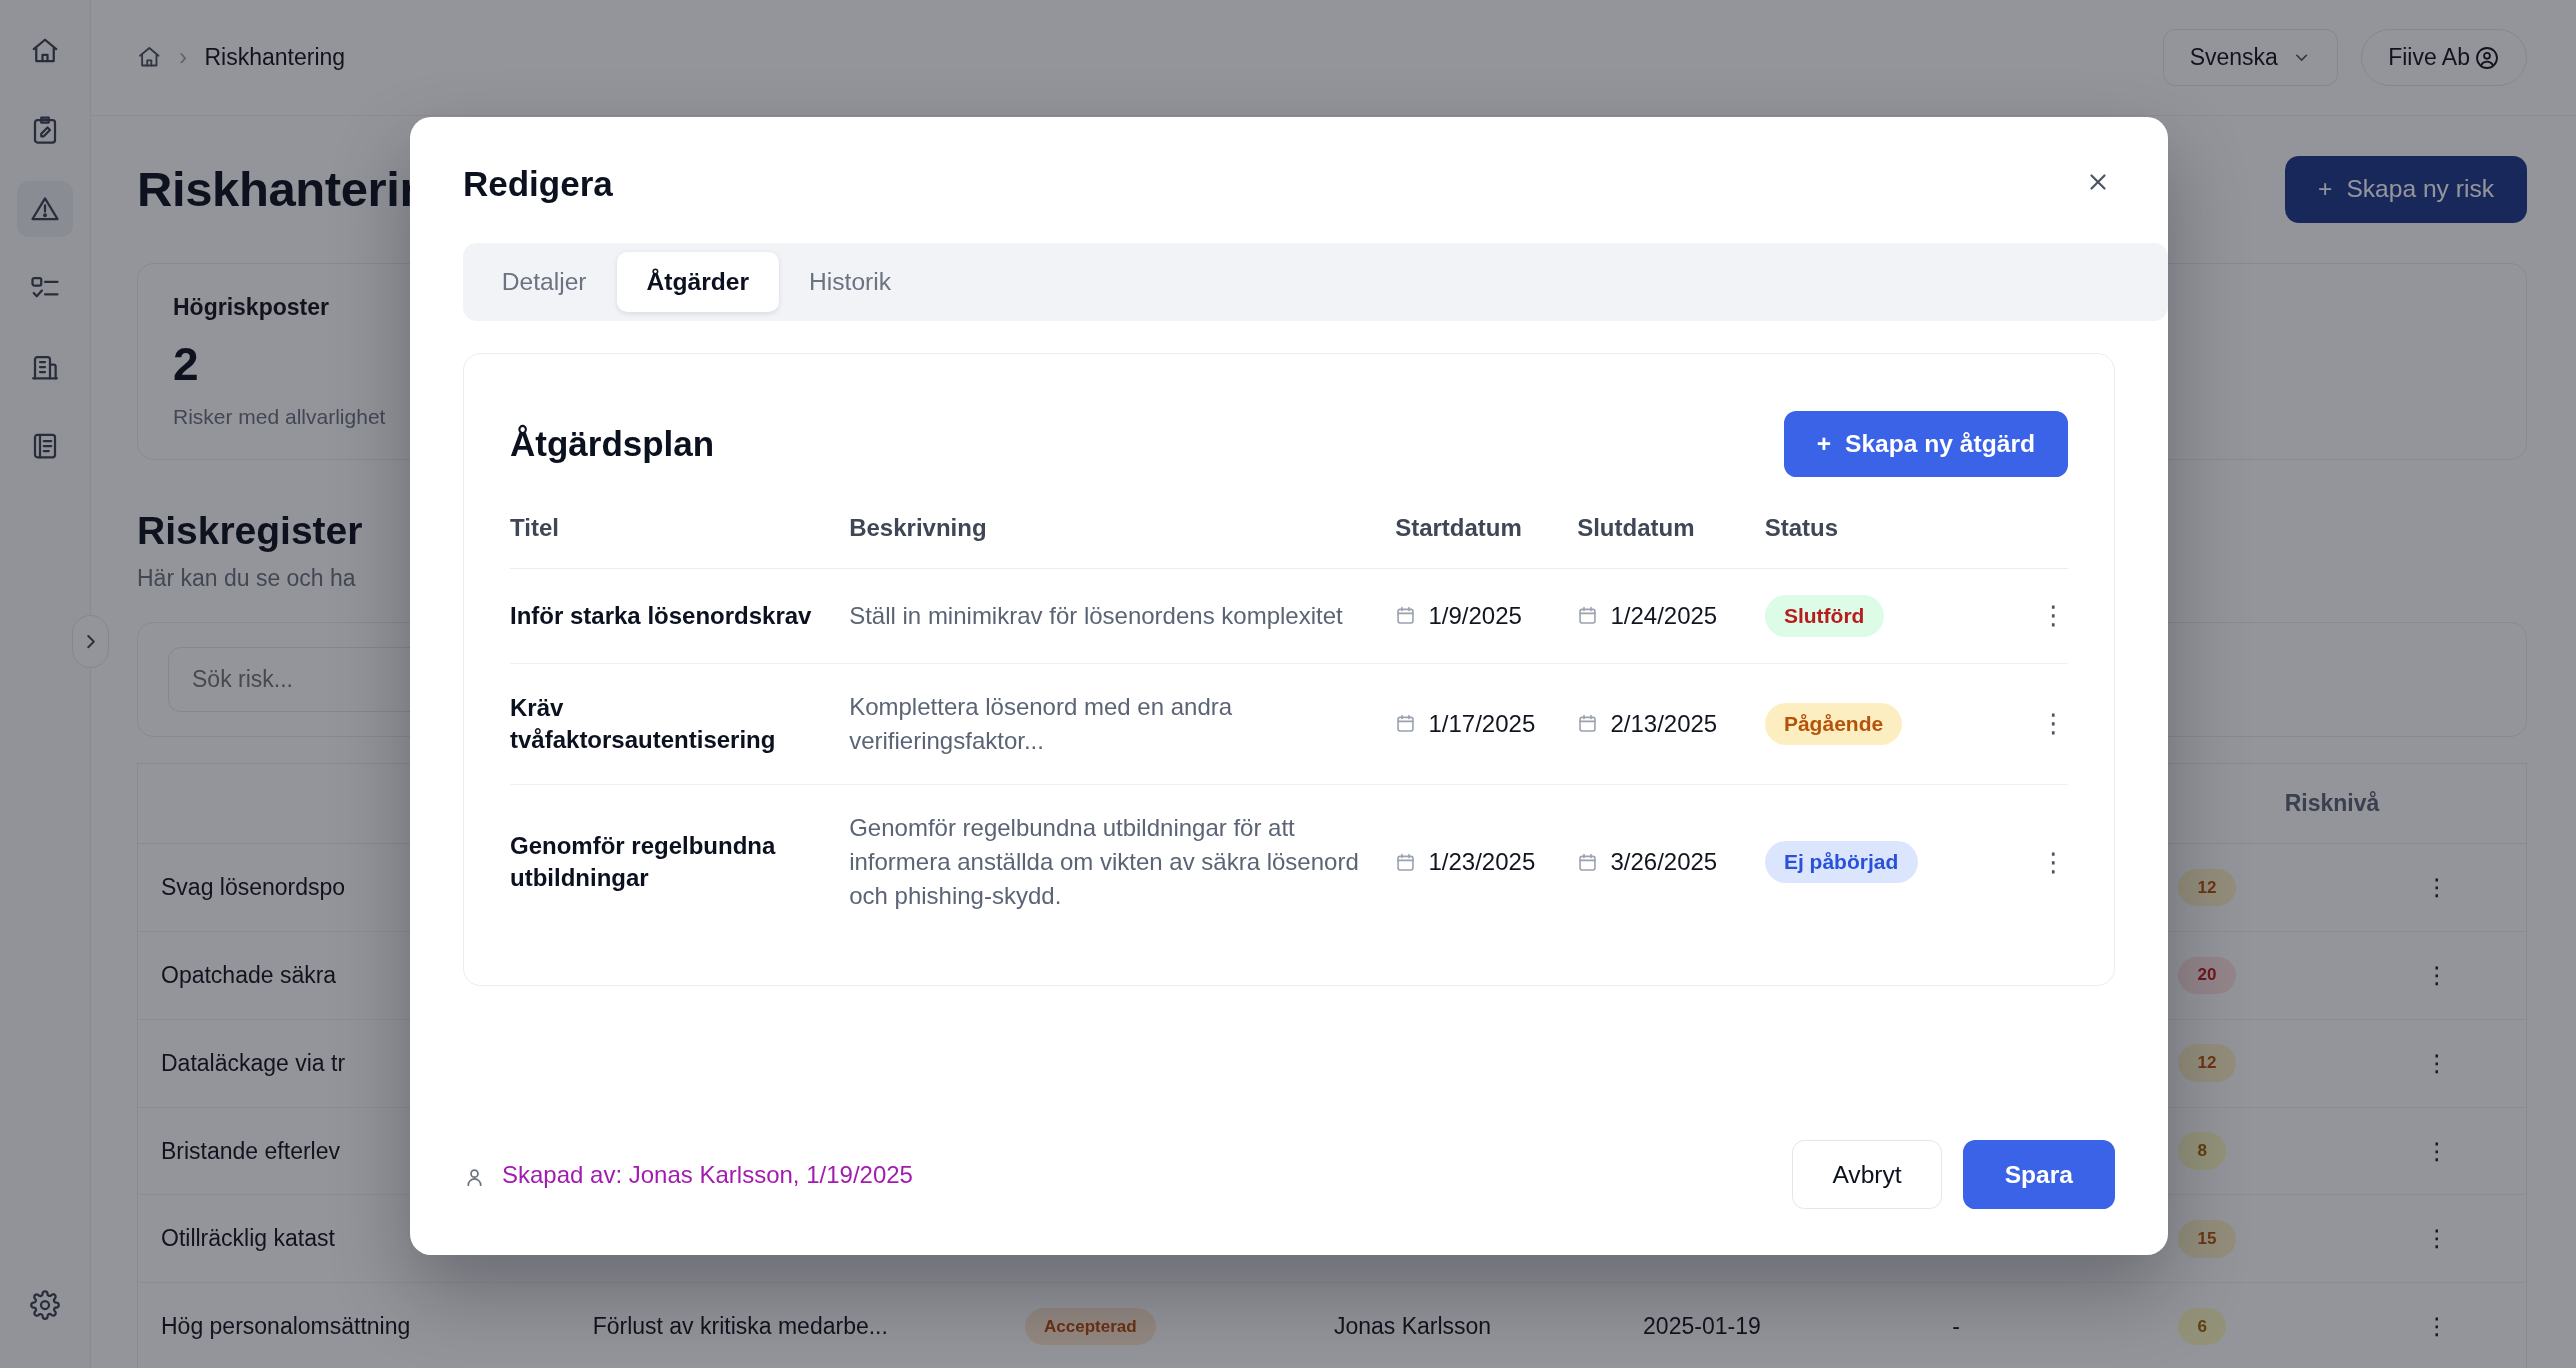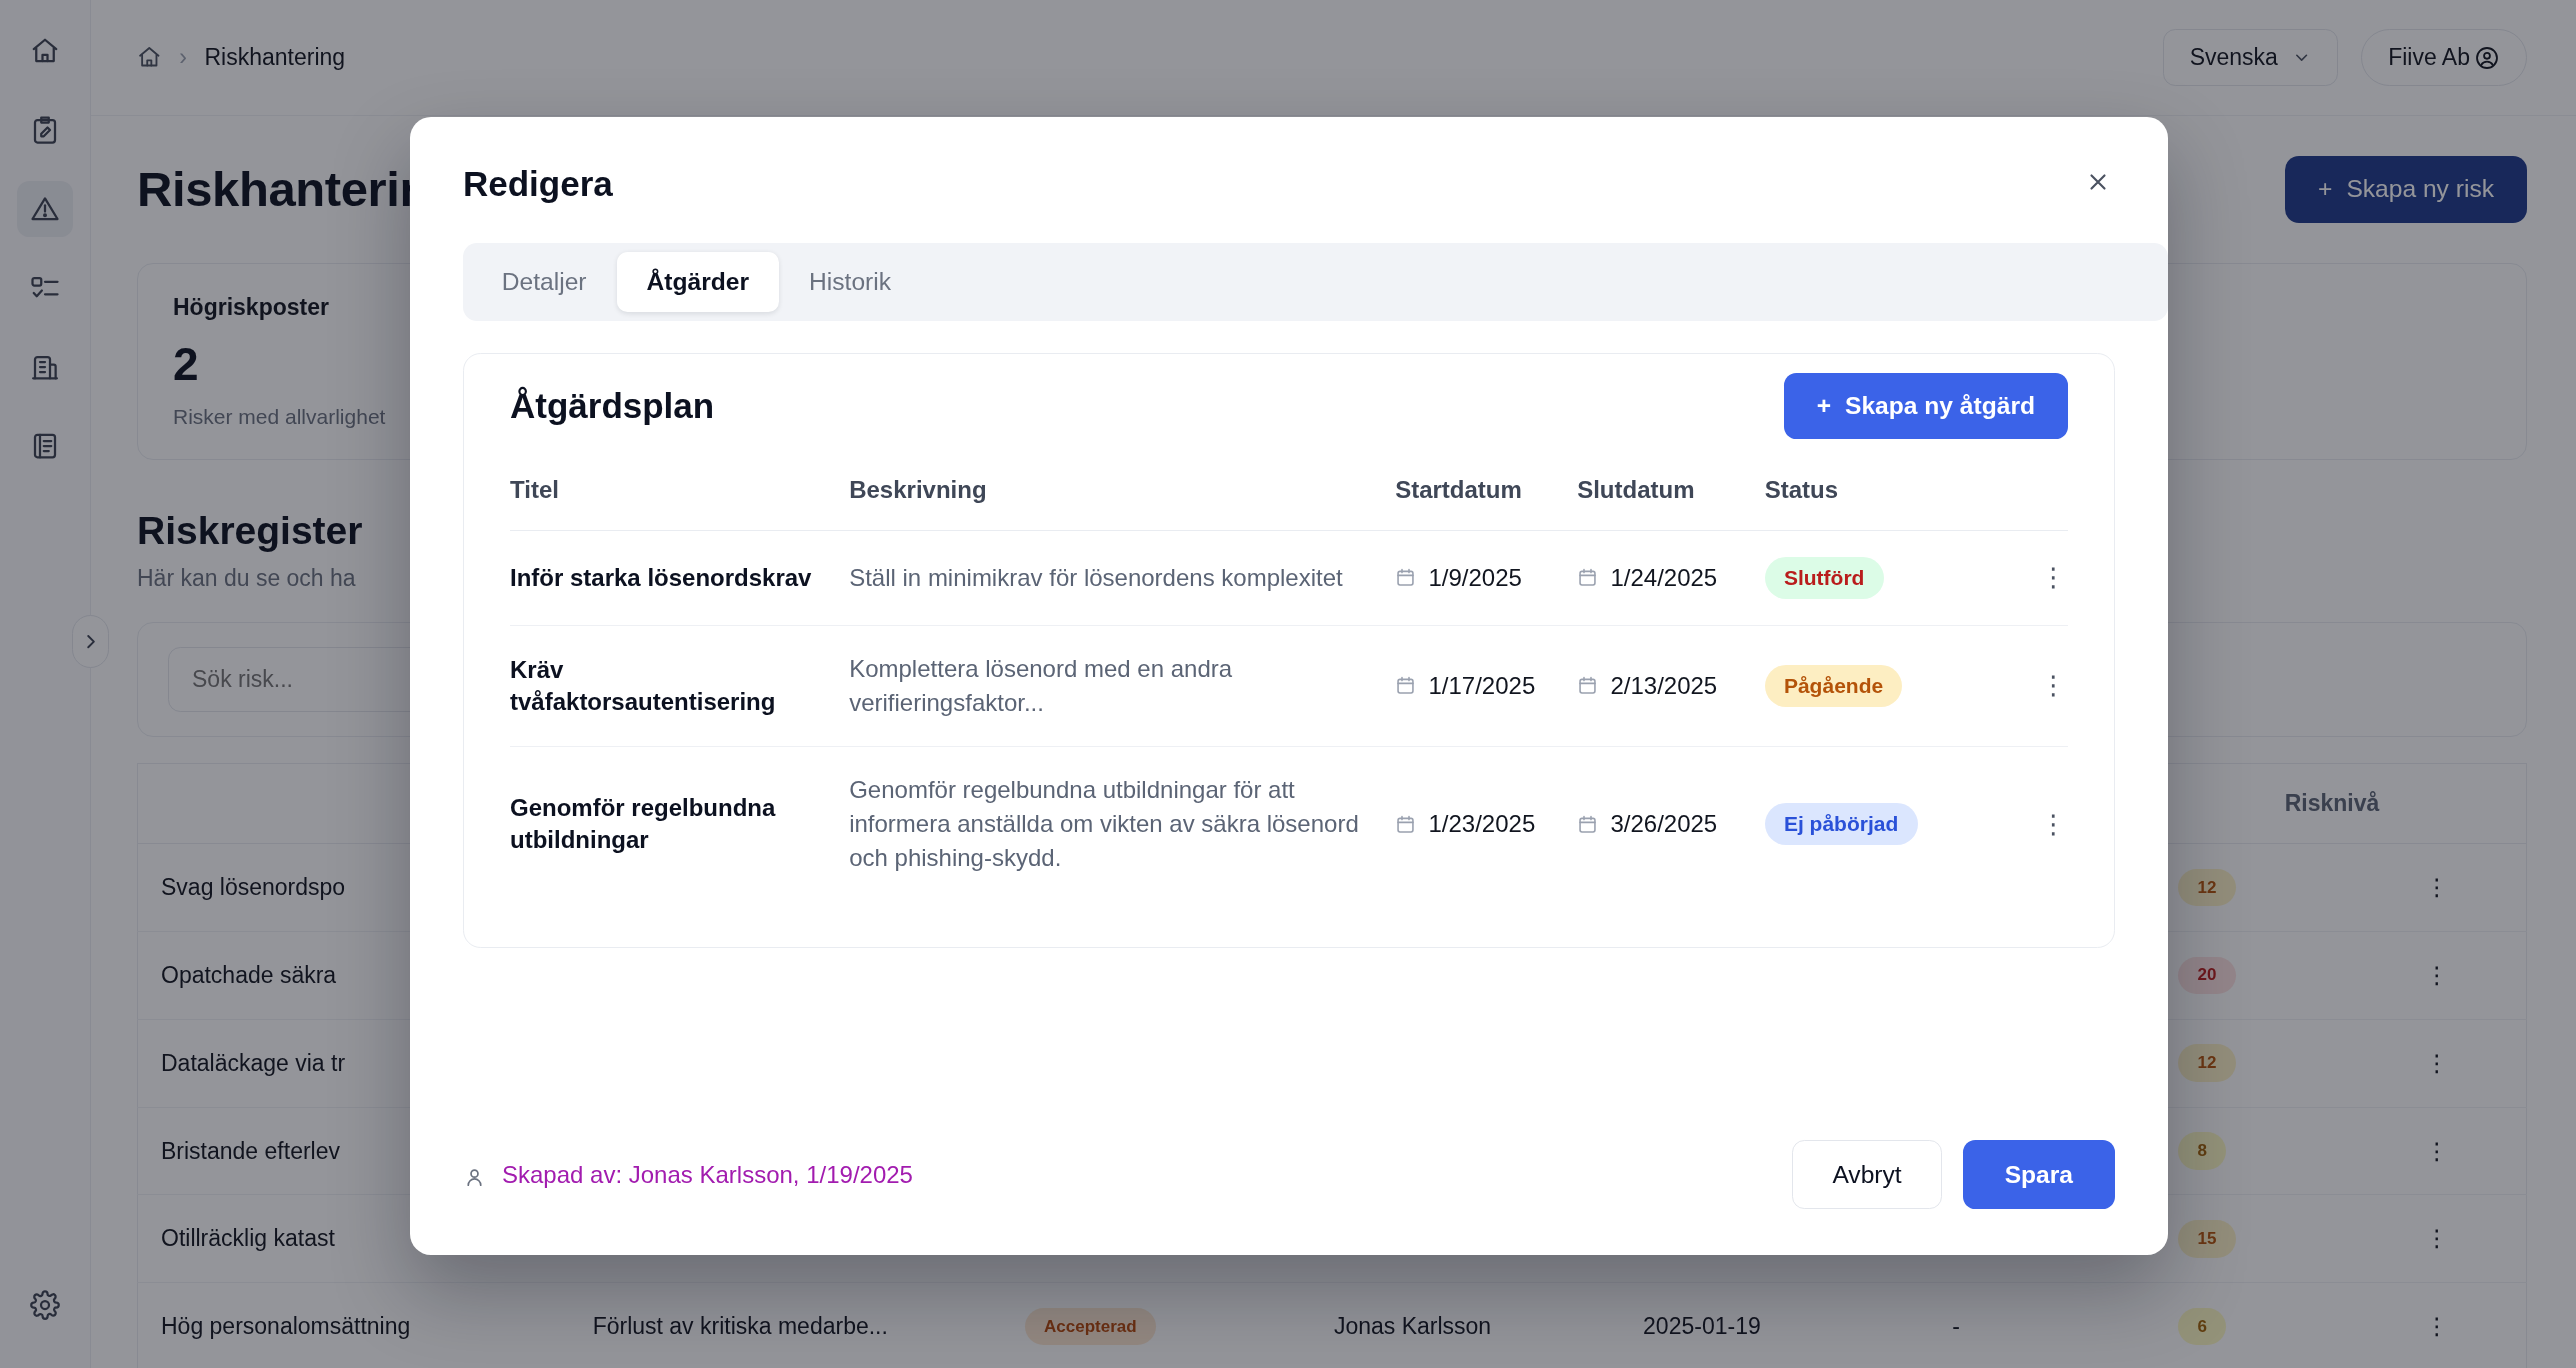--- a/index.html
+++ b/index.html
@@ -123,21 +123,21 @@
     padding: 8.8px; margin: 39px 0 0 53px;
   }
   .tab {
     padding: 16px 30px; border-radius: 10.6px; font-size: 24.6px;
     color: #6b7280; background: transparent; border: none;
   }
   .tab.active { background: #ffffff; color: #0c1120; font-weight: 600; box-shadow: 0 1.8px 5.3px rgba(12,17,32,0.10); }
 
   .panel {
     margin: 32px 53px 0 53px; border: 0.9px solid #e9ecf1; border-radius: 17.6px;
-    padding: 19px 46px 46px 46px; background: #fff;
+    padding: 57px 46px 46px 46px; background: #fff;
   }
   .panel-head { display: flex; align-items: center; }
   .panel-title { font-size: 35px; font-weight: bold; color: #0c1120; }
   .create-btn {
     margin-left: auto; display: flex; align-items: center; gap: 14px;
     background: #3b63e8; color: #fff; border: none; border-radius: 12.3px;
     font-size: 24.6px; font-weight: 600; padding: 19.3px 33px;
   }
 
   .act-table { width: 100%; border-collapse: collapse; margin-top: 37px; table-layout: fixed; }

